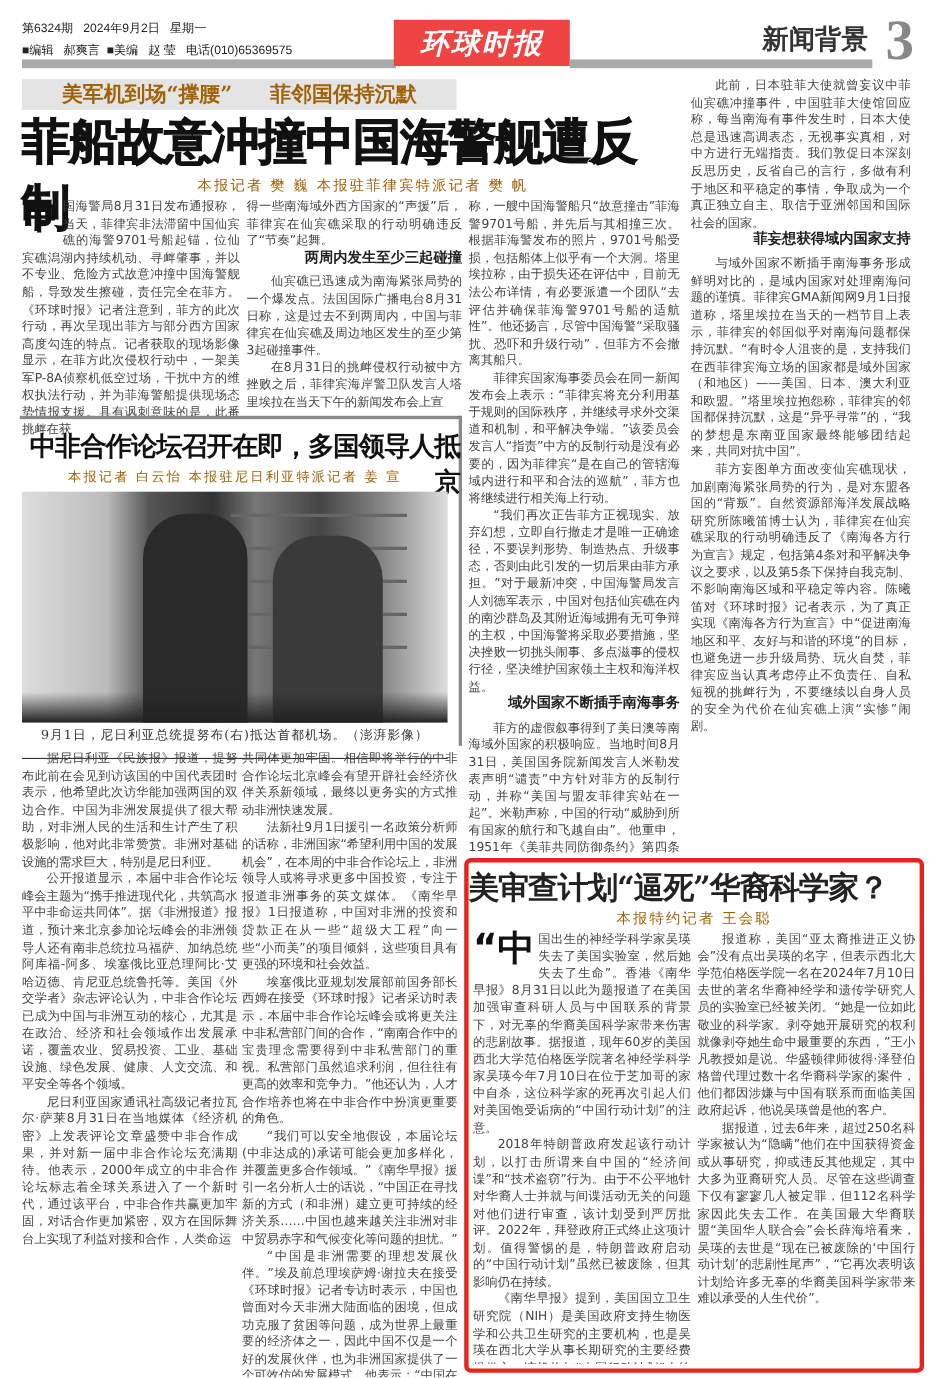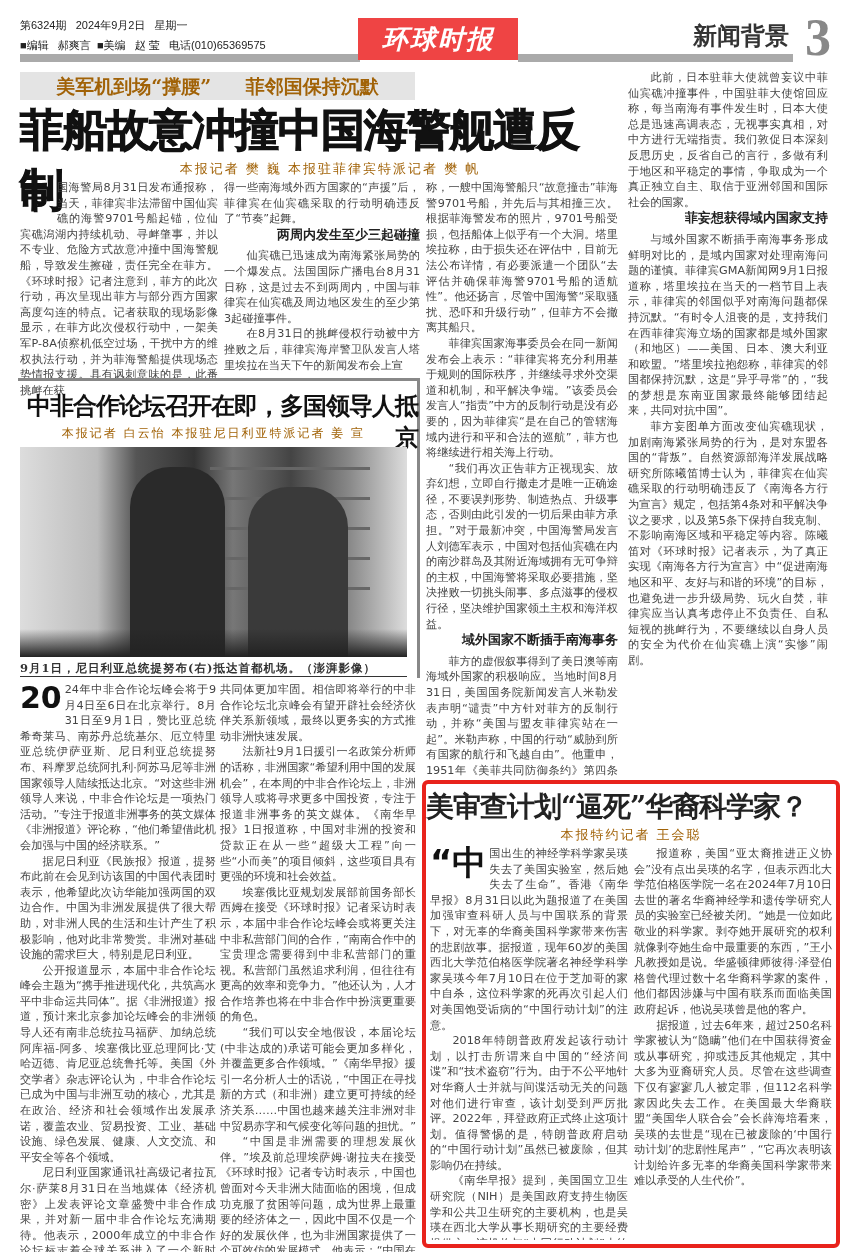--- a/index.html
+++ b/index.html
@@ -20,21 +20,21 @@
 .col p.noindent{text-indent:0}
 .subhead{font-family:"DejaVu Sans",sans-serif;font-weight:bold;font-size:13px;color:#222;text-align:right;margin:0 0 6px}
 .dropcap{float:left;font-size:34px;font-weight:bold;line-height:32px;margin-right:3px;color:#111;font-family:"DejaVu Sans",sans-serif}
 .box2{left:18px;top:378px;width:402px;height:300px;border-top:3px solid #888;border-right:3px solid #888}
 .headline2{left:18px;top:390px;width:400px;font-family:"DejaVu Sans",sans-serif;font-size:24px;font-weight:900;color:#111;text-align:right;letter-spacing:-1px}
 .photo{left:20px;top:447px;width:387px;height:210px;background:linear-gradient(90deg,#ddd 0%,#bbb 20%,#555 30%,#333 45%,#777 55%,#444 70%,#888 85%,#ddd 100%);overflow:hidden}
 .photo .step{position:absolute;left:190px;width:160px;height:3px;background:#666}
 .photo .fig1{position:absolute;left:110px;top:20px;width:95px;height:190px;background:#2a2a2a;border-radius:40px 40px 0 0}
 .photo .fig2{position:absolute;left:228px;top:40px;width:100px;height:170px;background:#3a3a3a;border-radius:40px 40px 0 0}
 .photo .crowd{position:absolute;left:0;bottom:0;width:100%;height:28px;background:linear-gradient(180deg,rgba(30,30,30,0) 0%,#222 100%)}
-.caption{left:20px;top:658px;width:387px;height:19px;font-size:11.5px;font-weight:bold;color:#333;line-height:20px;letter-spacing:1px;border-bottom:1px solid #333}
+.caption{left:20px;top:658px;width:387px;height:32px;font-size:11.5px;font-weight:normal;color:#333;text-align:center;line-height:20px;letter-spacing:1px;border-bottom:1px solid #333}
 .redbox{left:422px;top:780px;width:418px;height:468px;border:4px solid #e8231c;border-radius:6px}
 .headline3{left:426px;top:788px;width:436px;font-size:28px;font-weight:bold;color:#222;text-align:left;font-family:"DejaVu Serif",serif;letter-spacing:-1px}
 </style>
 </head>
 <body>
 
 <div class="abs meta" style="top:18px">
   <span>第6324期</span>&nbsp;&nbsp;
   <span>2024年9月2日</span>&nbsp;&nbsp;
   <span>星期一</span>
@@ -91,21 +91,20 @@
     <div class="step" style="top:80px"></div>
     <div class="step" style="top:110px"></div>
     <div class="step" style="top:140px"></div>
   <div class="fig1"></div>
   <div class="fig2"></div>
   <div class="crowd"></div>
 </div>
 <div class="abs caption">9月1日，尼日利亚总统提努布(右)抵达首都机场。（澎湃影像）</div>
 
 <div class="abs col" style="left:20px;top:682px;width:196px;height:570px;overflow:hidden">
-  <p class="noindent"><span class="dropcap" style="font-size:30px">20</span><span>24年中非合作论坛峰会将于9月4日至6日在北京举行。8月31日至9月1日，赞比亚总统希奇莱马、南苏丹总统基尔、厄立特里亚总统伊萨亚斯、尼日利亚总统提努布、科摩罗总统阿扎利·阿苏马尼等非洲国家领导人陆续抵达北京。“对这些非洲领导人来说，中非合作论坛是一项热门活动。”专注于报道非洲事务的英文媒体《非洲报道》评论称，“他们希望借此机会加强与中国的经济联系。”</span></p>
   <p>据尼日利亚《民族报》报道，提努布此前在会见到访该国的中国代表团时表示，他希望此次访华能加强两国的双边合作。中国为非洲发展提供了很大帮助，对非洲人民的生活和生计产生了积极影响，他对此非常赞赏。非洲对基础设施的需求巨大，特别是尼日利亚。</p>
   <p>公开报道显示，本届中非合作论坛峰会主题为“携手推进现代化，共筑高水平中非命运共同体”。据《非洲报道》报道，预计来北京参加论坛峰会的非洲领导人还有南非总统拉马福萨、加纳总统阿库福-阿多、埃塞俄比亚总理阿比·艾哈迈德、肯尼亚总统鲁托等。美国《外交学者》杂志评论认为，中非合作论坛已成为中国与非洲互动的核心，尤其是在政治、经济和社会领域作出发展承诺，覆盖农业、贸易投资、工业、基础设施、绿色发展、健康、人文交流、和平安全等各个领域。</p>
   <p>尼日利亚国家通讯社高级记者拉瓦尔·萨莱8月31日在当地媒体《经济机密》上发表评论文章盛赞中非合作成果，并对新一届中非合作论坛充满期待。他表示，2000年成立的中非合作论坛标志着全球关系进入了一个新时代，通过该平台，中非合作共赢更加牢固，对话合作更加紧密，双方在国际舞台上实现了利益对接和合作，人类命运</p>
 </div>
 <div class="abs col" style="left:220px;top:682px;width:196px;height:570px;overflow:hidden">
   <p class="noindent">共同体更加牢固。相信即将举行的中非合作论坛北京峰会有望开辟社会经济伙伴关系新领域，最终以更务实的方式推动非洲快速发展。</p>
   <p>法新社9月1日援引一名政策分析师的话称，非洲国家“希望利用中国的发展机会”，在本周的中非合作论坛上，非洲领导人或将寻求更多中国投资，专注于报道非洲事务的英文媒体。《南华早报》1日报道称，中国对非洲的投资和贷款正在从一些“超级大工程”向一些“小而美”的项目倾斜，这些项目具有更强的环境和社会效益。</p>
   <p>埃塞俄比亚规划发展部前国务部长西姆在接受《环球时报》记者采访时表示，本届中非合作论坛峰会或将更关注中非私营部门间的合作，“南南合作中的宝贵理念需要得到中非私营部门的重视。私营部门虽然追求利润，但往往有更高的效率和竞争力。”他还认为，人才合作培养也将在中非合作中扮演更重要的角色。</p>
   <p>“我们可以安全地假设，本届论坛(中非达成的)承诺可能会更加多样化，并覆盖更多合作领域。”《南华早报》援引一名分析人士的话说，“中国正在寻找新的方式（和非洲）建立更可持续的经济关系……中国也越来越关注非洲对非中贸易赤字和气候变化等问题的担忧。”</p>
   <p><span>“中国是非洲需要的理想发展伙伴。”埃及前总理埃萨姆·谢拉夫在接受《环球时报》记者专访时表示，中国也曾面对今天非洲大陆面临的困境，但成功克服了贫困等问题，成为世界上最重要的经济体之一，因此中国不仅是一个好的发展伙伴，也为非洲国家提供了一个可效仿的发展模式。他表示：“中国在非洲日益增长的影响力是及时的、必要的，对非洲至关重要。”</span></p>

